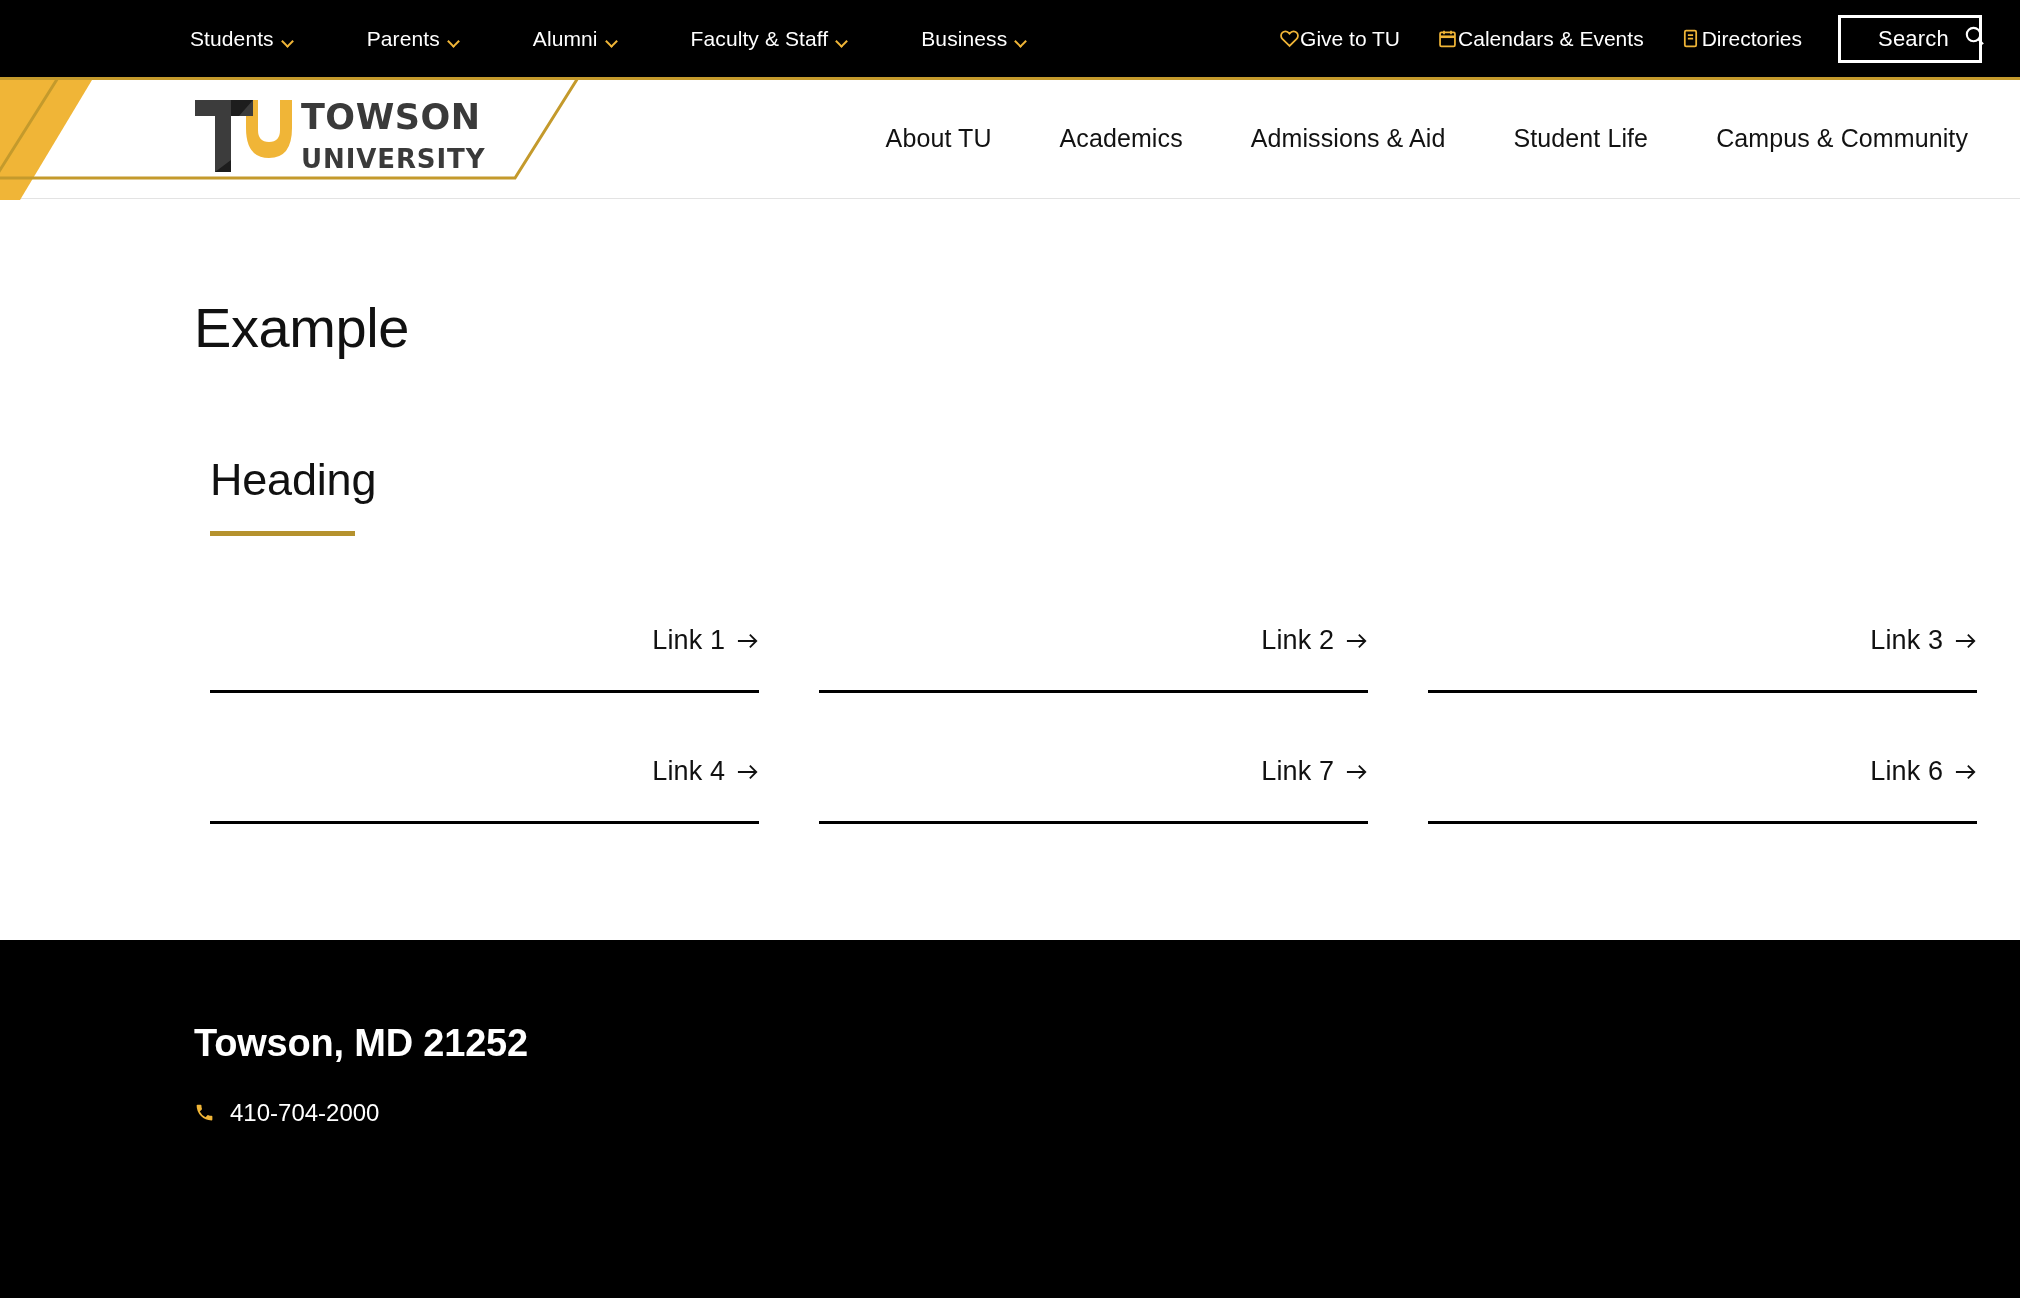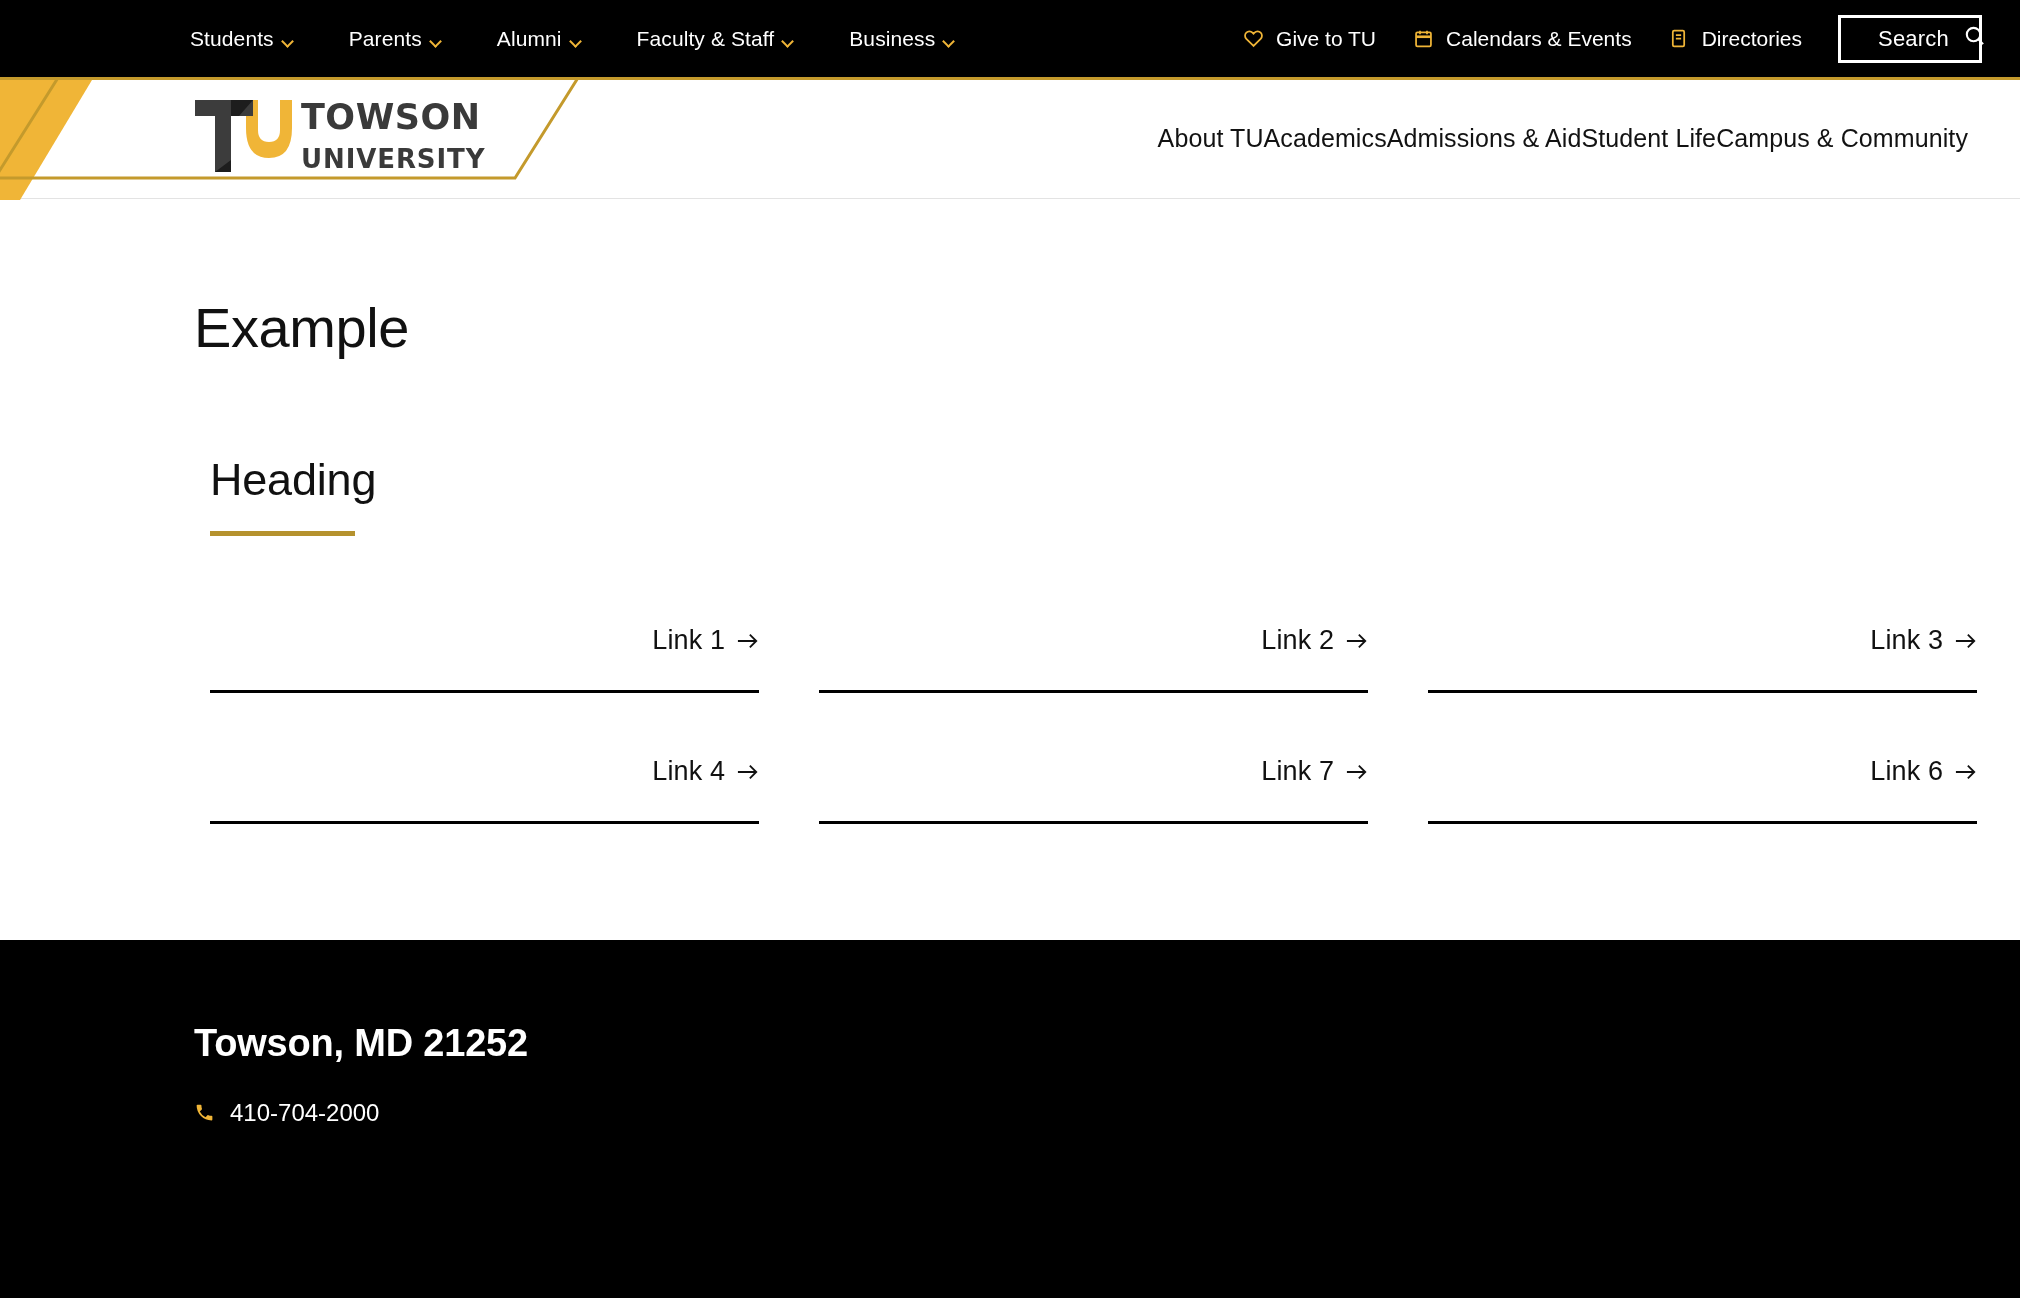--- a/index.html
+++ b/index.html
@@ -27,21 +27,21 @@
     width: 100%;
     height: 77px;
   }
   .audience-nav {
     position: absolute;
     left: 190px;
     top: 0;
     height: 77px;
     display: flex;
     align-items: center;
-    gap: 55px;
+    gap: 73px;
   }
   .audience-item {
     display: flex;
     align-items: center;
     gap: 9px;
     color: #ffffff;
     font-size: 21px;
     letter-spacing: .1px;
     cursor: pointer;
     white-space: nowrap;
@@ -67,21 +67,20 @@
     right: 38px;
     top: 0;
     height: 77px;
     display: flex;
     align-items: center;
     gap: 0px;
   }
   .util-link {
     display: flex;
     align-items: center;
-    gap: 12px;
     color: #ffffff;
     font-size: 21px;
     cursor: pointer;
     white-space: nowrap;
     margin-right: 36px;
   }
   .util-icon {
     display: inline-flex;
     align-items: center;
     justify-content: center;
@@ -191,20 +190,21 @@
   }
 
   
   .main-nav {
     position: absolute;
     right: 52px;
     top: 77px;
     height: 122px;
     display: flex;
     align-items: center;
+    gap: 68px;
     z-index: 23;
   }
   .main-nav-item {
     color: #121212;
     font-size: 25px;
     white-space: nowrap;
     cursor: pointer;
     letter-spacing: .1px;
   }
 

